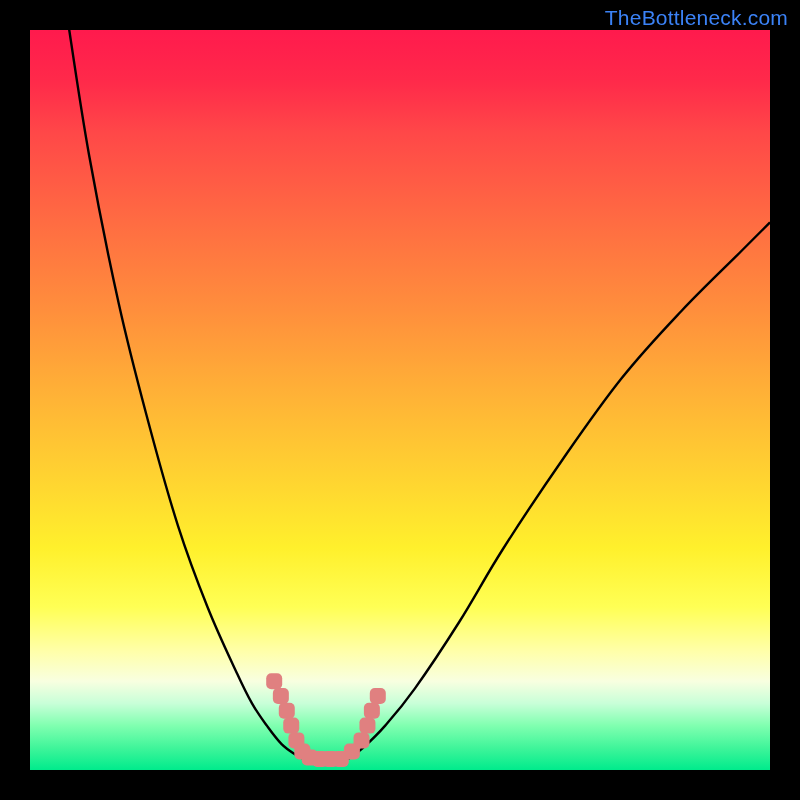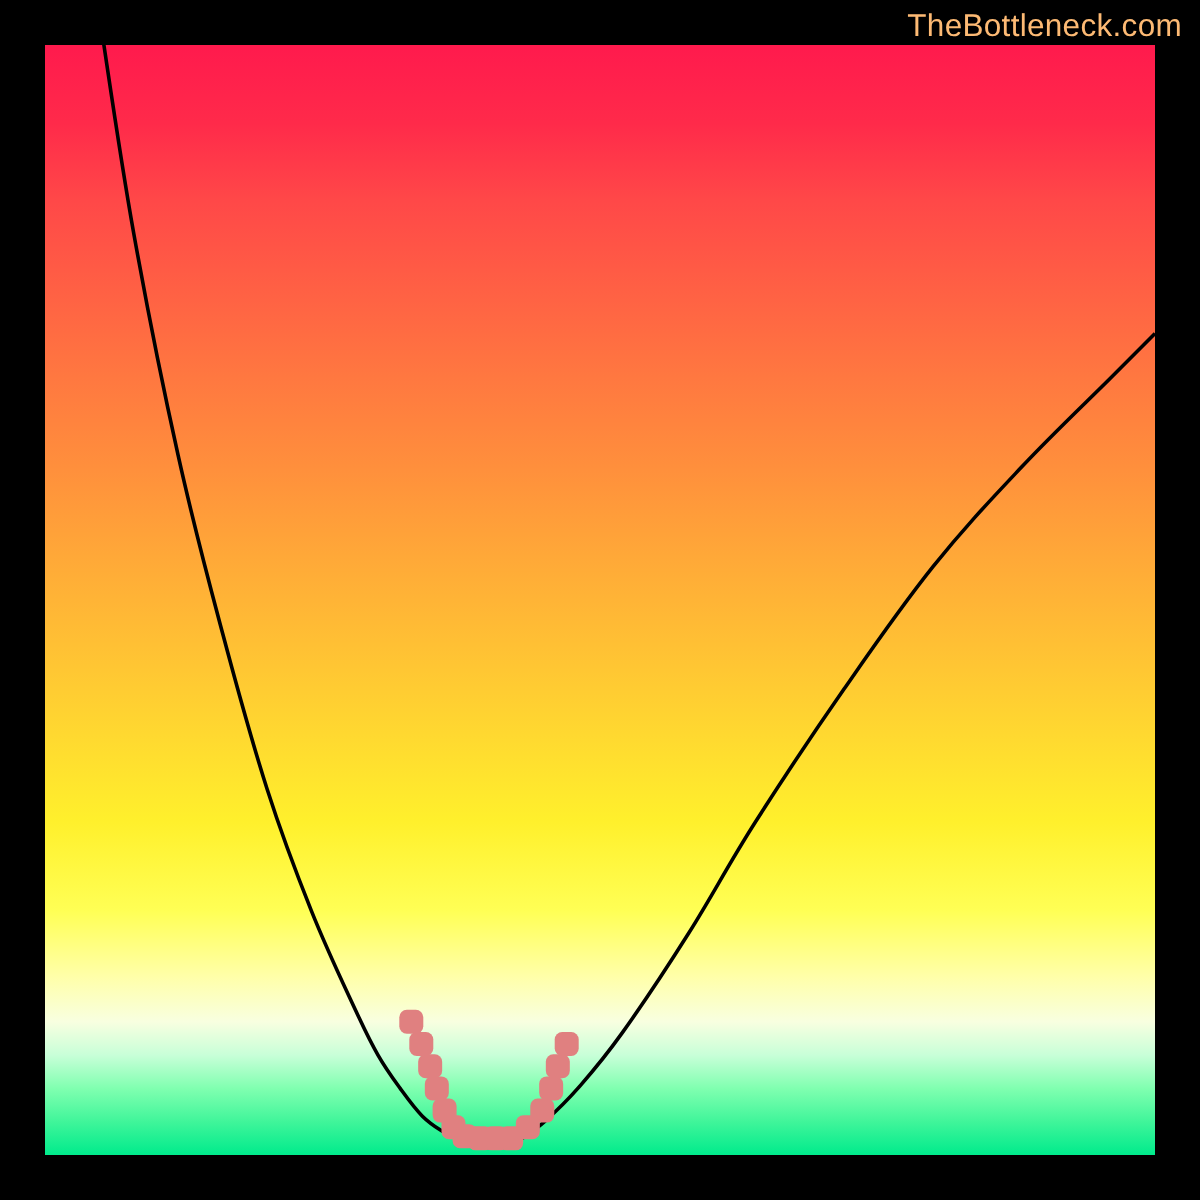--- a/index.html
+++ b/index.html
@@ -43,21 +43,21 @@
       #c8ffd8 91%,
       #80ffb0 94%,
       #40f59a 97%,
       #00eb8c 100%
     );
   }
   .watermark {
     position: absolute;
     top: 6px;
     right: 12px;
-    color: #fdba74;
+    color: #3b82f6;
     font-size: 21px;
     letter-spacing: 0.2px;
   }
   svg.overlay {
     position: absolute;
     left: 30px;
     top: 30px;
     width: 740px;
     height: 740px;
     overflow: visible;

